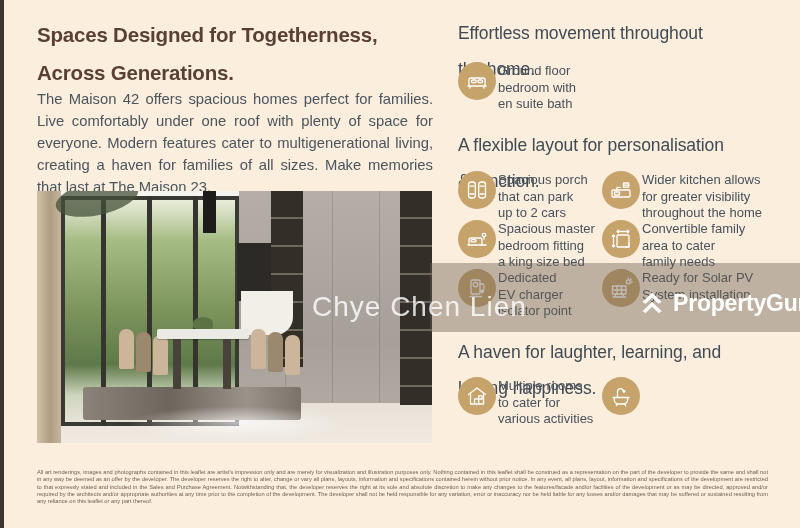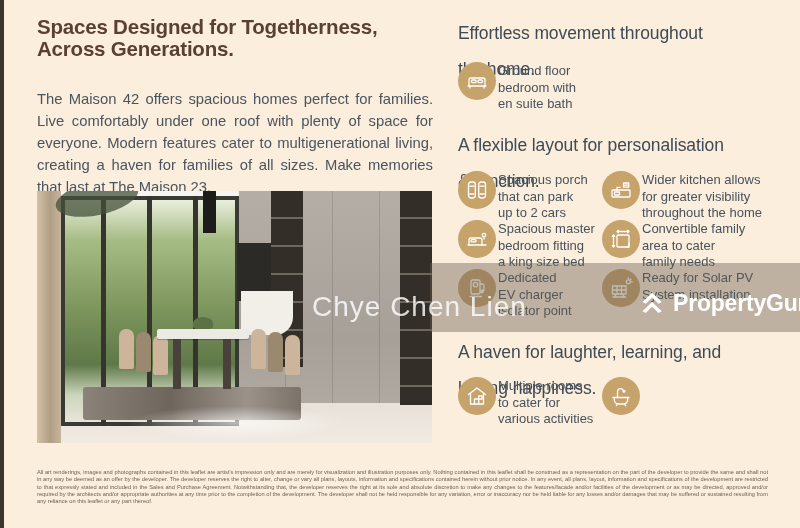--- a/index.html
+++ b/index.html
@@ -14,21 +14,21 @@
   body{
     position:relative;width:800px;height:528px;background:var(--bg);
     font-family:"Liberation Sans",sans-serif;overflow:hidden;
   }
   .abs{position:absolute;}
   .edge-strip{left:0;top:0;width:4px;height:528px;background:#3c352d;}
 
   
   .main-heading{
     left:37px;top:16px;width:400px;
-    font-size:20.5px;font-weight:bold;line-height:22px;
+    font-size:20.5px;font-weight:bold;line-height:38px;
     color:var(--brown);white-space:pre-line;letter-spacing:-0.2px;
   }
   .intro-text{
     left:37px;top:88px;width:396px;
     font-size:14.8px;line-height:22px;color:#4a545f;
     text-align:justify;
   }
 
   
   .photo{

